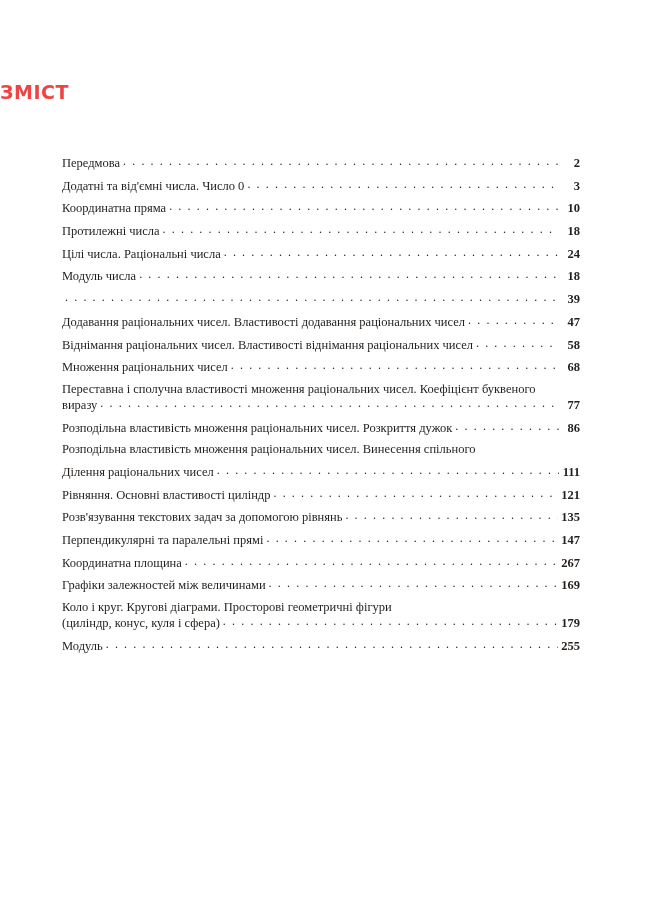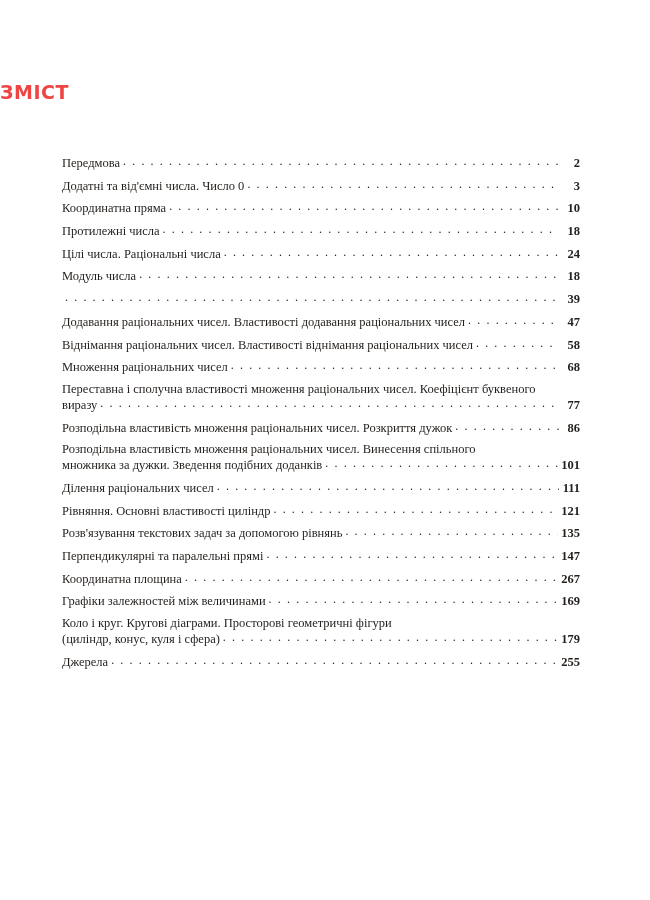--- a/index.html
+++ b/index.html
@@ -174,25 +174,20 @@
     <div class="line">
       <span class="label">Розподільна властивість множення раціональних чисел. Розкриття дужок</span>
       <span class="dots"></span>
       <span class="page">86</span>
     </div>
   </div>
 
 
   <div class="toc-entry">
     <span class="first-line">Розподільна властивість множення раціональних чисел. Винесення спільного</span>
-    <div class="line">
-      <span class="label">множника за дужки. Зведення подібних доданків</span>
-      <span class="dots"></span>
-      <span class="page">101</span>
-    </div>
   </div>
 
   <div class="toc-entry">
     <div class="line">
       <span class="label">Ділення раціональних чисел</span>
       <span class="dots"></span>
       <span class="page">111</span>
     </div>
   </div>
 
@@ -240,19 +235,19 @@
     <span class="first-line">Коло і круг. Кругові діаграми. Просторові геометричні фігури</span>
     <div class="line">
       <span class="label">(циліндр, конус, куля і сфера)</span>
       <span class="dots"></span>
       <span class="page">179</span>
     </div>
   </div>
 
   <div class="toc-entry">
     <div class="line">
-      <span class="label">Джерела</span>
+      <span class="label">Модуль</span>
       <span class="dots"></span>
       <span class="page">255</span>
     </div>
   </div>
 
 </div>
 
 </body></html>

